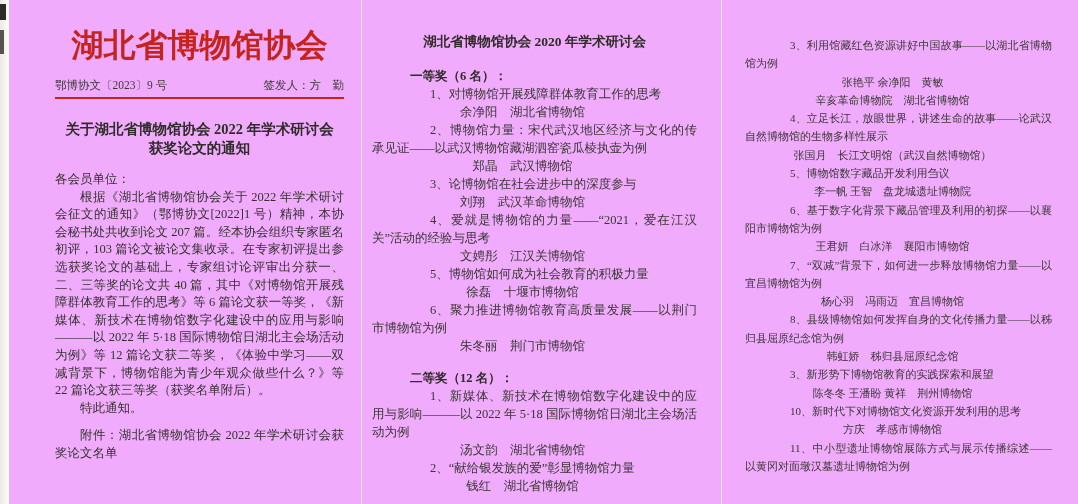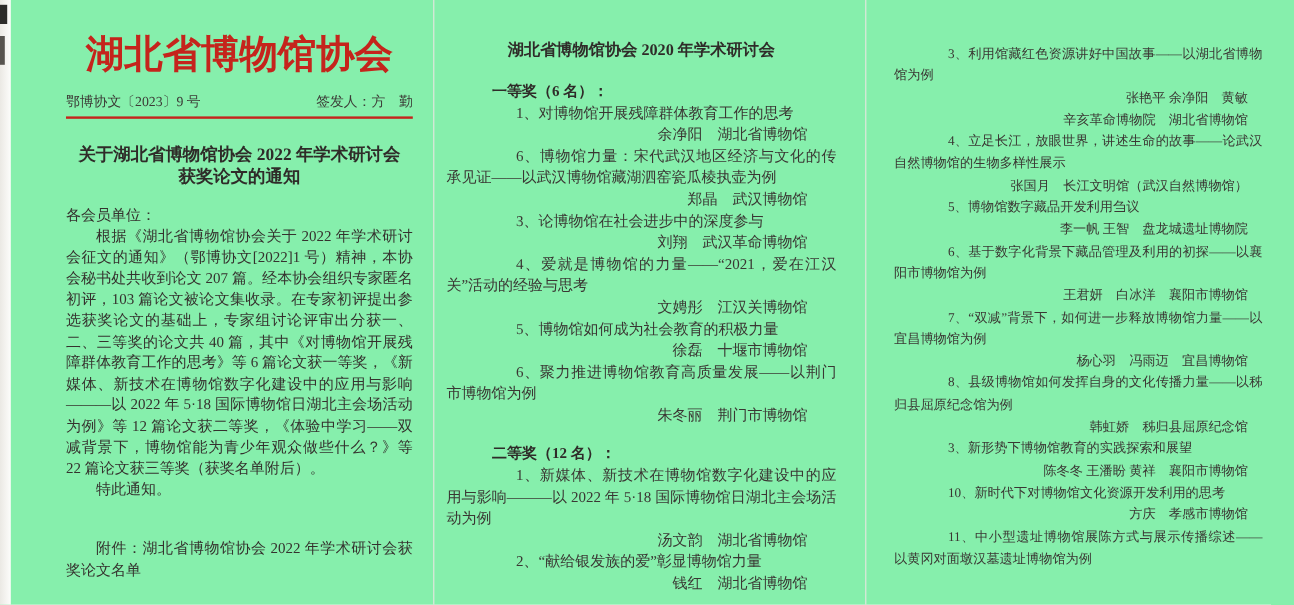--- a/index.html
+++ b/index.html
@@ -6,21 +6,21 @@
   html, body { width: 1078px; height: 504px; }
   body {
     position: relative;
     background: #f4f2ee;
     font-family: "Liberation Serif", "DejaVu Serif", serif;
     color: #35322e;
     overflow: hidden;
   }
   .page {
     position: absolute; top: 0; height: 504px;
-    background: #86efac;
+    background: #f0abfc;
   }
   #page1 { left: 0;   width: 362px; border-right: 1px solid #e7e5df; }
   #page2 { left: 362px; width: 360px; border-right: 1px solid #e7e5df; }
   #page3 { left: 722px; width: 356px; }
 
   
   .edge-strip {
     position: absolute; left: 0; top: 0; width: 9px; height: 504px;
     background: linear-gradient(to right, #ebe9e4, #fdfdfb);
   }
@@ -42,39 +42,39 @@
   }
   .redline { height: 2px; background: #c5241c; margin-top: 5px; }
   .p1-title {
     margin-top: 21px; text-align: center;
     font-weight: bold; font-size: 14.5px; line-height: 19px;
     color: #2f2c29;
   }
   .p1-body { margin-top: 13px; font-size: 12.5px; line-height: 17.6px; text-align: justify; }
   .p1-body p { text-align: justify; }
   .indent { text-indent: 2em; }
-  .attach { margin-top: 32px; }
+  .attach { margin-top: 10px; }
 
   
   .p2-content { padding: 30px 24px 0 10px; font-size: 12.5px; color: #3a3733; }
   .p3-content { padding: 36px 26px 0 23px; font-size: 11px; color: #3a3733; }
 
   .p2-title {
     text-align: center; font-weight: bold;
     font-size: 13.5px; line-height: 23px; color: #2f2c29;
     margin-bottom: 12px;
   }
   .prize-heading { font-weight: bold; line-height: 18px; margin-top: 14px; color: #2f2c29; }
   #page2 .prize-heading { padding-left: 38px; }
 
   .paper { margin: 0; }
   .item-title   { line-height: 18px; text-align: justify; }
   #page2 .item-title { text-indent: 58px; }
   #page3 .item-title { text-indent: 45px; }
-  .item-authors { line-height: 18px; text-align: right; }
+  .item-authors { line-height: 18px; text-align: center; }
   #page2 .item-authors { padding-right: 24px; }
   #page3 .item-authors { padding-right: 12px; }
   #page3 .paper p { line-height: 18.3px; }
 </style>
 </head>
 <body>
 
 <div class="page" id="page1">
   <div class="p1-content">
     <div class="masthead">湖北省博物馆协会</div>
@@ -104,21 +104,21 @@
 
     <div class="prize-heading">一等奖（6 名）：</div>
     <div>
 
         <div class="paper">
           <p class="item-title">1、对博物馆开展残障群体教育工作的思考</p>
           <p class="item-authors">余净阳　湖北省博物馆</p>
         </div>
 
         <div class="paper">
-          <p class="item-title">6、博物馆力量：宋代武汉地区经济与文化的传承见证——以武汉博物馆藏湖泗窑瓷瓜棱执壶为例</p>
+          <p class="item-title">2、博物馆力量：宋代武汉地区经济与文化的传承见证——以武汉博物馆藏湖泗窑瓷瓜棱执壶为例</p>
           <p class="item-authors">郑晶　武汉博物馆</p>
         </div>
 
         <div class="paper">
           <p class="item-title">3、论博物馆在社会进步中的深度参与</p>
           <p class="item-authors">刘翔　武汉革命博物馆</p>
         </div>
 
         <div class="paper">
           <p class="item-title">4、爱就是博物馆的力量——“2021，爱在江汉关”活动的经验与思考</p>
@@ -187,21 +187,21 @@
         </div>
 
         <div class="paper">
           <p class="item-title">8、县级博物馆如何发挥自身的文化传播力量——以秭归县屈原纪念馆为例</p>
           <p class="item-authors">韩虹娇　秭归县屈原纪念馆</p>
 
         </div>
 
         <div class="paper">
           <p class="item-title">3、新形势下博物馆教育的实践探索和展望</p>
-          <p class="item-authors">陈冬冬 王潘盼 黄祥　襄阳市博物馆</p>
+          <p class="item-authors">陈冬冬 王潘盼 黄祥　荆州博物馆</p>
 
         </div>
 
         <div class="paper">
           <p class="item-title">10、新时代下对博物馆文化资源开发利用的思考</p>
           <p class="item-authors">方庆　孝感市博物馆</p>
 
         </div>
 
         <div class="paper">

